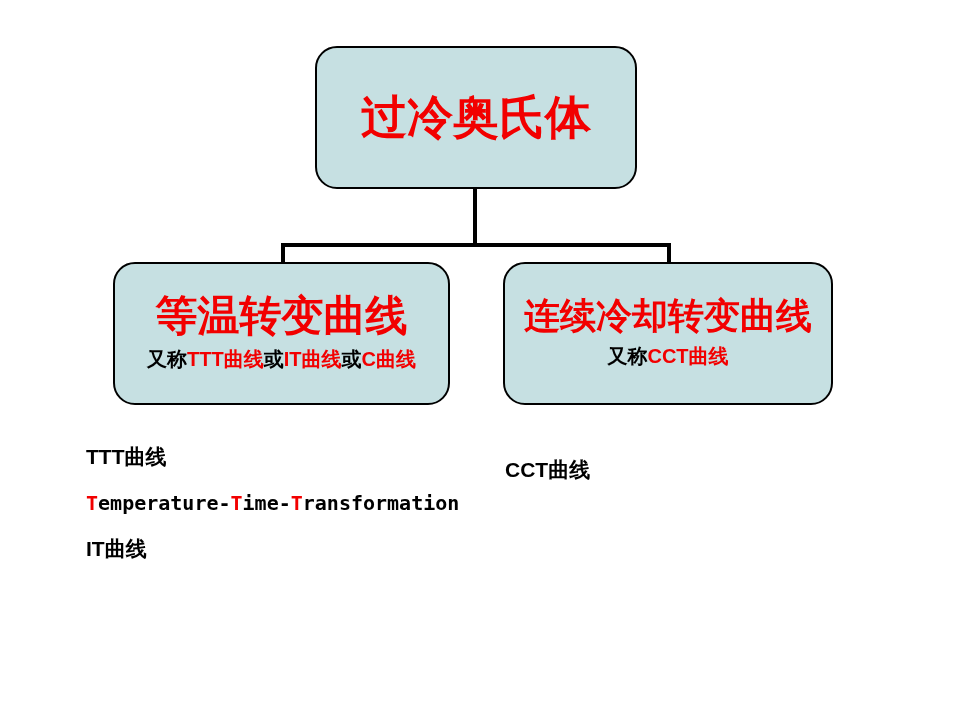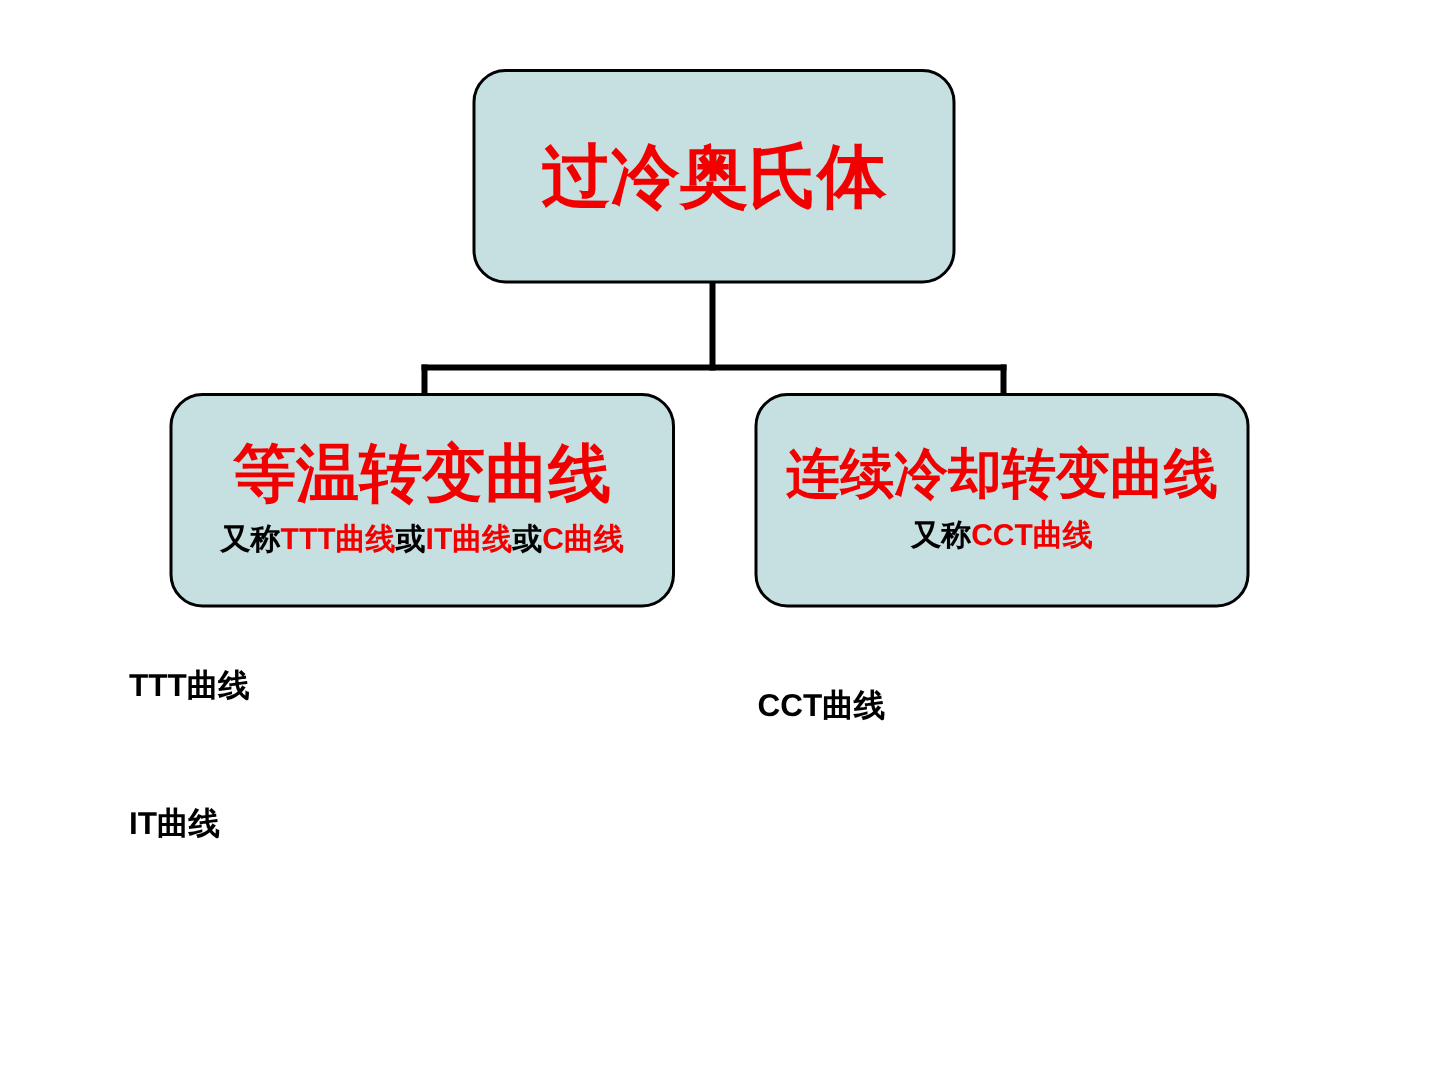--- a/index.html
+++ b/index.html
@@ -66,20 +66,21 @@
     <div class="node-subtitle"><span>又称</span><span class="red">CCT曲线</span></div>
   </div>
 
   <div class="node node-left">
     <div class="title-left red">等温转变曲线</div>
     <div class="node-subtitle"><span>又称</span><span class="red">TTT曲线</span><span>或</span><span class="red">IT曲线</span><span>或</span><span class="red">C曲线</span></div>
   </div>
 
   <div class="note note-cn n-ttt">TTT曲线</div>
 
+  <div class="note note-en n-temp"><span class="red">T</span><span>emperature-</span><span class="red">T</span><span>ime-</span><span class="red">T</span><span>ransformation</span></div>
 
   <div class="note note-cn n-it">IT曲线</div>
 
 
   <div class="note note-cn n-cct">CCT曲线</div>
 
 
 </div>
 
 </body></html>

